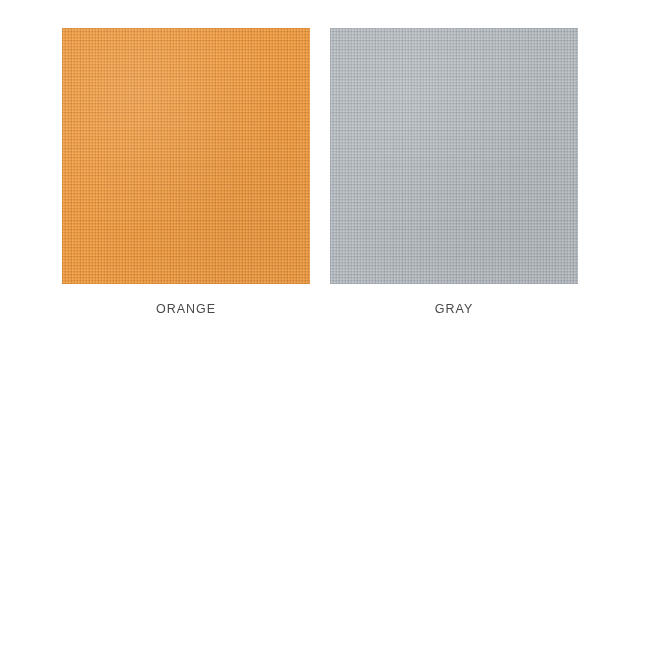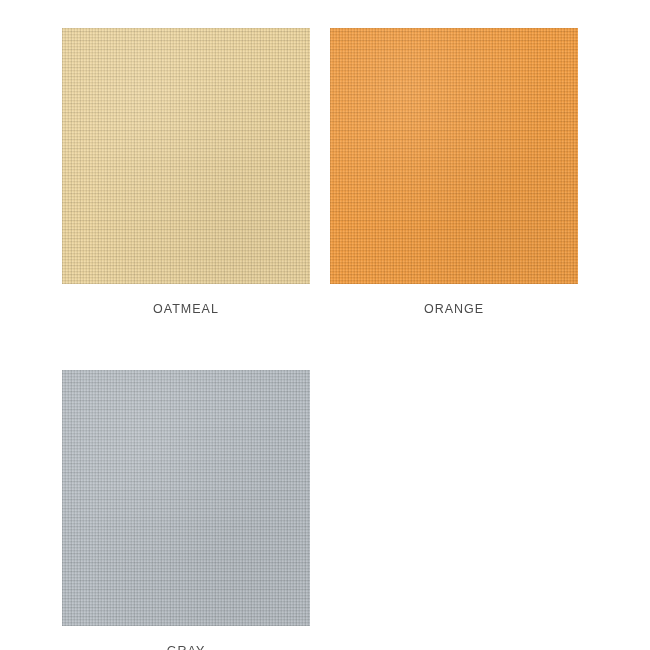--- a/index.html
+++ b/index.html
@@ -117,24 +117,20 @@
     white-space: nowrap;
     line-height: 1;
   }
 </style>
 </head>
 <body style="background: rgb(255, 255, 255);">
 
 <div class="swatch-board">
   <div class="swatch-grid">
 
-    <div class="swatch-cell">
-      <div class="swatch-chip" style="background-color: rgb(239, 216, 162);"></div>
-      <div class="swatch-label" style="color: rgb(74, 74, 74);">OATMEAL</div>
-    </div>
 
 
     <div class="swatch-cell">
       <div class="swatch-chip" style="background-color: rgb(246, 160, 68);"></div>
       <div class="swatch-label" style="color: rgb(74, 74, 74);">ORANGE</div>
     </div>
 
     <div class="swatch-cell">
       <div class="swatch-chip" style="background-color: rgb(186, 193, 199);"></div>
       <div class="swatch-label" style="color: rgb(74, 74, 74);">GRAY</div>

